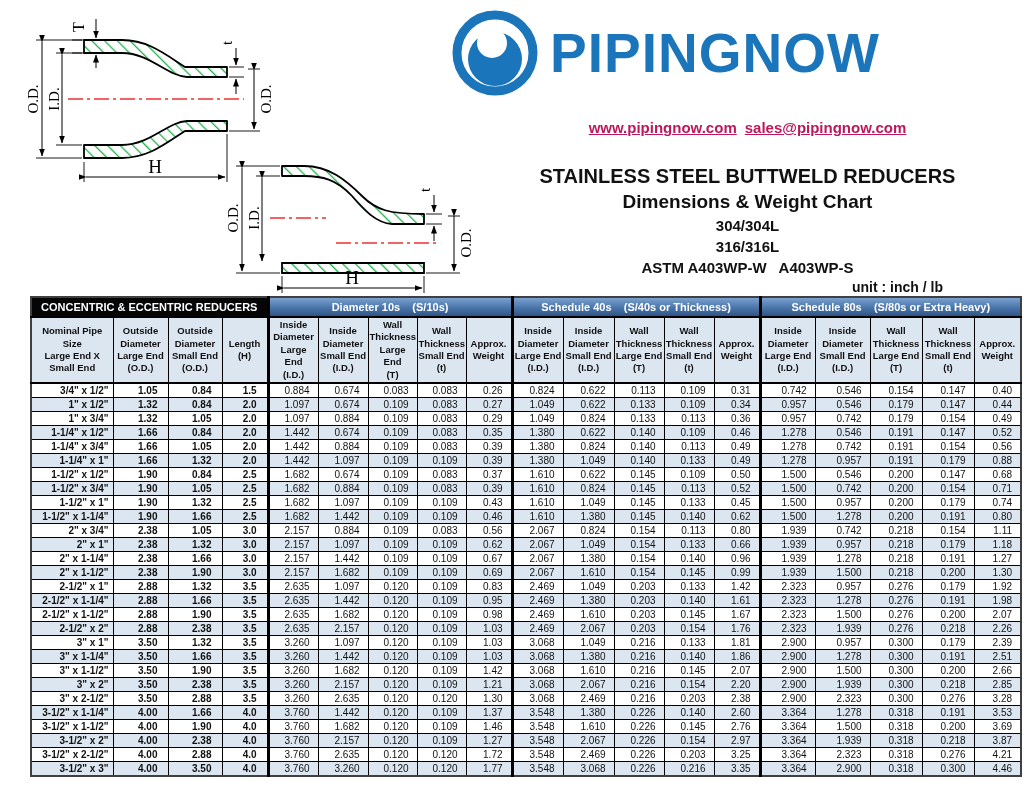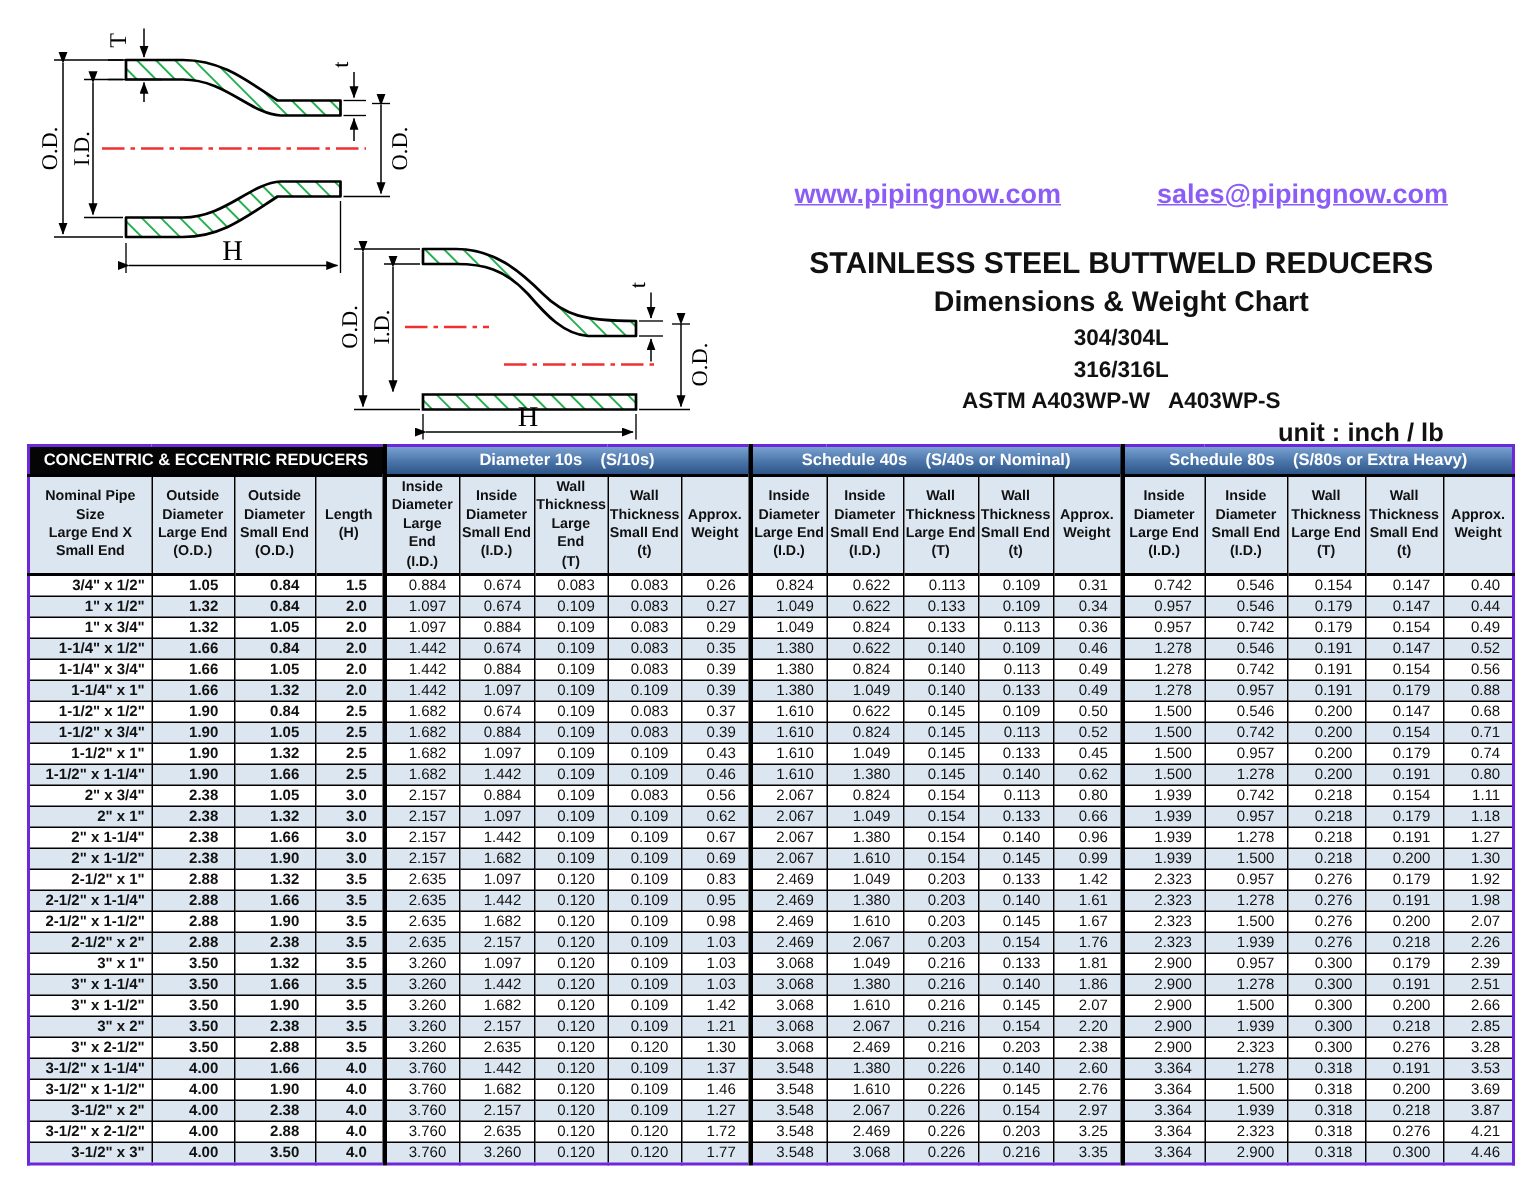--- a/index.html
+++ b/index.html
@@ -2,43 +2,43 @@
 <html><head>
 <meta charset="utf-8">
 <style>
   html,body{margin:0;padding:0;background:#fff;}
   .canvas{position:relative;width:1024px;height:791px;background:#fff;overflow:hidden;
           font-family:"Liberation Sans",sans-serif;color:#111;}
   
   .logo-row{position:absolute;left:452px;top:10px;display:flex;align-items:center;gap:12px;}
   .brand-text{font-size:55px;font-weight:800;color:#1b75bb;letter-spacing:1px;line-height:86px;}
   .links-row{position:absolute;left:455px;top:119px;width:585px;text-align:center;}
-  .links-row a{color:#8b5cf6;font-weight:bold;font-size:18px;text-decoration:underline;margin:0 32px;cursor:pointer;}
+  .links-row a{color:#be185d;font-weight:bold;font-size:15px;text-decoration:underline;margin:0 4px;cursor:pointer;}
   .titles{position:absolute;left:455px;top:163px;width:585px;text-align:center;}
   .title-1{font-size:20px;font-weight:bold;line-height:26px;}
   .title-2{font-size:19px;font-weight:bold;line-height:26px;}
   .title-3{font-size:15px;font-weight:bold;line-height:21px;}
   .pre{white-space:pre;}
-  .unit-note{position:absolute;left:852px;top:279px;font-size:17px;font-weight:bold;}
+  .unit-note{position:absolute;left:852px;top:279px;font-size:14px;font-weight:bold;}
   
   .tbl-wrap{position:absolute;left:18px;top:296px;}
   table{border-collapse:collapse;table-layout:fixed;width:990px;}
   th,td{border:1px solid #000;overflow:hidden;}
   th.ghdr{height:16px;font-size:11px;font-weight:bold;color:#fff;text-align:center;white-space:pre;border-bottom:2px solid #000;}
   th.black{background:#050505;}
   th.blue{background:linear-gradient(180deg,#79a1d1 0%,#4a74a8 55%,#2e5588 100%);}
   th.chdr{height:62px;background:#dce6f1;font-size:9.5px;font-weight:bold;color:#101010;
           text-align:center;vertical-align:middle;white-space:pre-line;line-height:1.3;
           border-bottom:2px solid #000;padding:1px;}
   td{height:13px;font-size:10px;line-height:12px;text-align:right;padding:0 8px 0 0;background:#fff;}
   tr.alt td{background:#dce6f1;}
   td.lbl{font-weight:bold;padding-right:4px;}
   td.b{font-weight:bold;padding-right:10px;}
   .grp{border-left:3px solid #000 !important;}
-  table{border:2px solid #6d28d9;}
+  table{border:2px solid #404040;margin-left:12px;}
   
   .diag{position:absolute;}
   .diag text{font-family:"Liberation Serif",serif;fill:#000;}
 </style>
 </head>
 <body>
 
 <div class="canvas">
 
   <svg class="diag" style="left:22px;top:10px;" width="250" height="182" viewBox="0 0 250 182">
@@ -124,20 +124,28 @@
     <line x1="224" y1="70" x2="236" y2="70" stroke="#000" stroke-width="0.9"></line>
     <line x1="230" y1="70" x2="230" y2="125" stroke="#000" stroke-width="1" marker-start="url(#ae)" marker-end="url(#ae)"></line>
     <text font-size="15" transform="rotate(-90 243 97)" x="243" y="101" text-anchor="middle">O.D.</text>
 
     <line x1="58" y1="130" x2="58" y2="147" stroke="#000" stroke-width="0.9"></line>
     <line x1="200" y1="130" x2="200" y2="147" stroke="#000" stroke-width="0.9"></line>
     <line x1="60" y1="142" x2="198" y2="142" stroke="#000" stroke-width="1" marker-start="url(#ae)" marker-end="url(#ae)"></line>
     <text font-size="19" x="128" y="138" text-anchor="middle">H</text>
   </svg>
 
+  <div class="logo-row">
+    <svg width="86" height="86" viewBox="0 0 86 86">
+      <circle cx="43" cy="43" r="38" fill="#ffffff" stroke="#1b75bb" stroke-width="9"></circle>
+      <circle cx="43" cy="49" r="27" fill="#1b75bb"></circle>
+      <circle cx="40" cy="33" r="15" fill="#ffffff"></circle>
+    </svg>
+    <span class="brand-text">PIPINGNOW</span>
+  </div>
 
   <div class="links-row">
     <a>www.pipingnow.com</a><a>sales@pipingnow.com</a>
   </div>
 
   <div class="titles">
     <div class="title-1">STAINLESS STEEL BUTTWELD REDUCERS</div>
     <div class="title-2">Dimensions &amp; Weight Chart</div>
     <div class="title-3">304/304L</div>
     <div class="title-3">316/316L</div>
@@ -166,21 +174,21 @@
           <col style="width: 55px;">
           <col style="width: 55px;">
           <col style="width: 52px;">
           <col style="width: 52px;">
           <col style="width: 47px;">
         </colgroup>
       <thead id="thead">
           <tr>
             <th colspan="4" class="ghdr black">CONCENTRIC &amp; ECCENTRIC REDUCERS</th>
             <th colspan="5" class="ghdr blue grp">Diameter 10s    (S/10s)</th>
-            <th colspan="5" class="ghdr blue grp">Schedule 40s    (S/40s or Nominal)</th>
+            <th colspan="5" class="ghdr blue grp">Schedule 40s    (S/40s or Thickness)</th>
             <th colspan="5" class="ghdr blue grp">Schedule 80s    (S/80s or Extra Heavy)</th>
           </tr>
           <tr>
             <th class="chdr">Nominal Pipe
 Size
 Large End X
 Small End</th>
             <th class="chdr">Outside
 Diameter
 Large End

